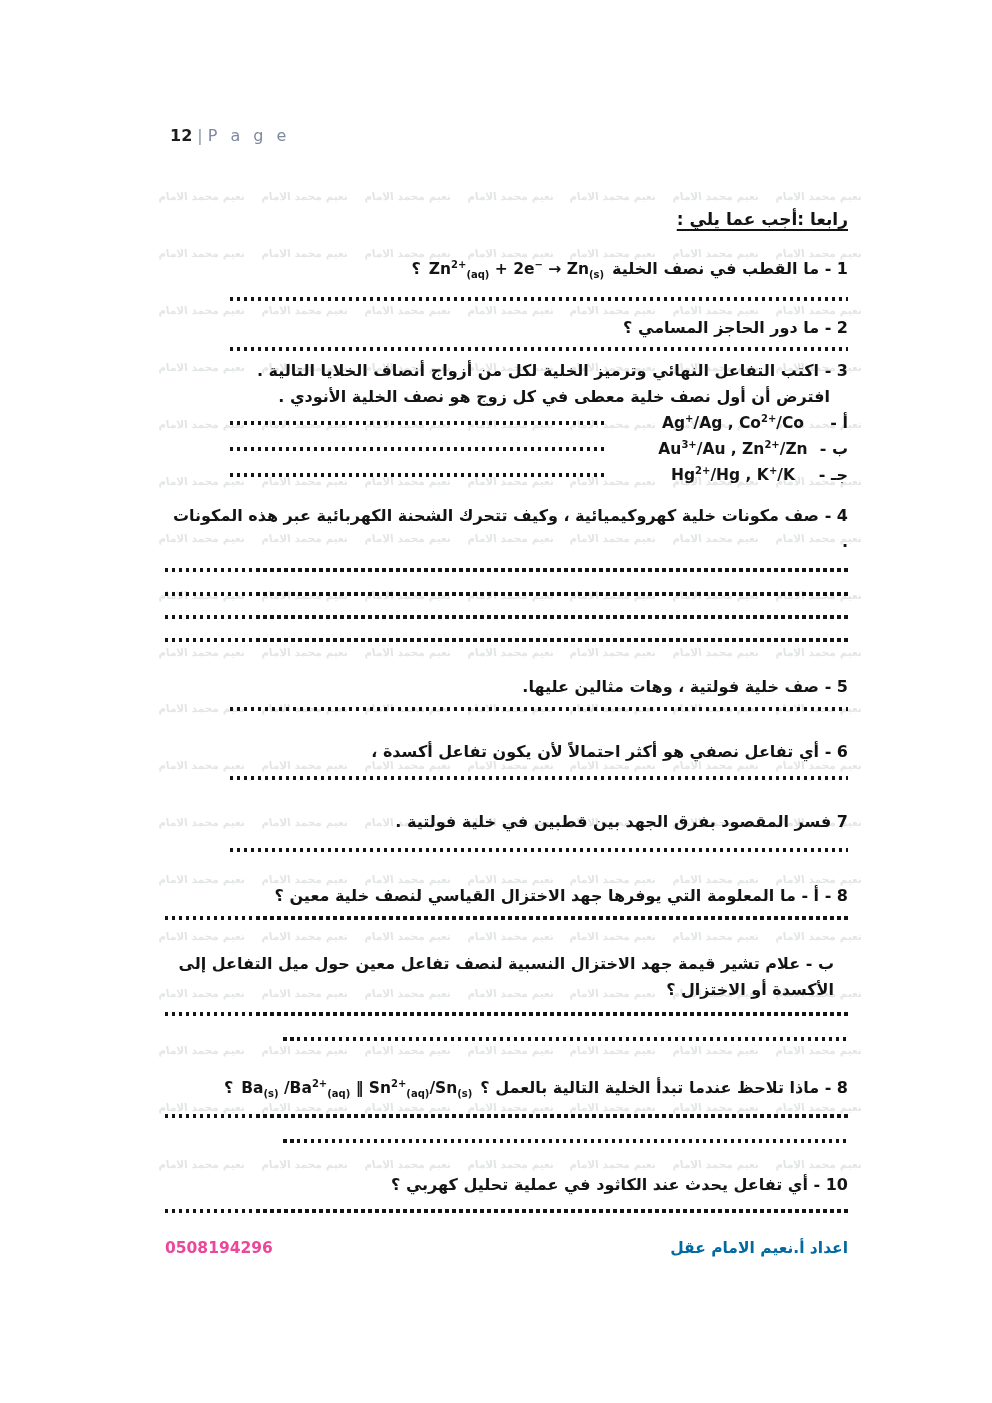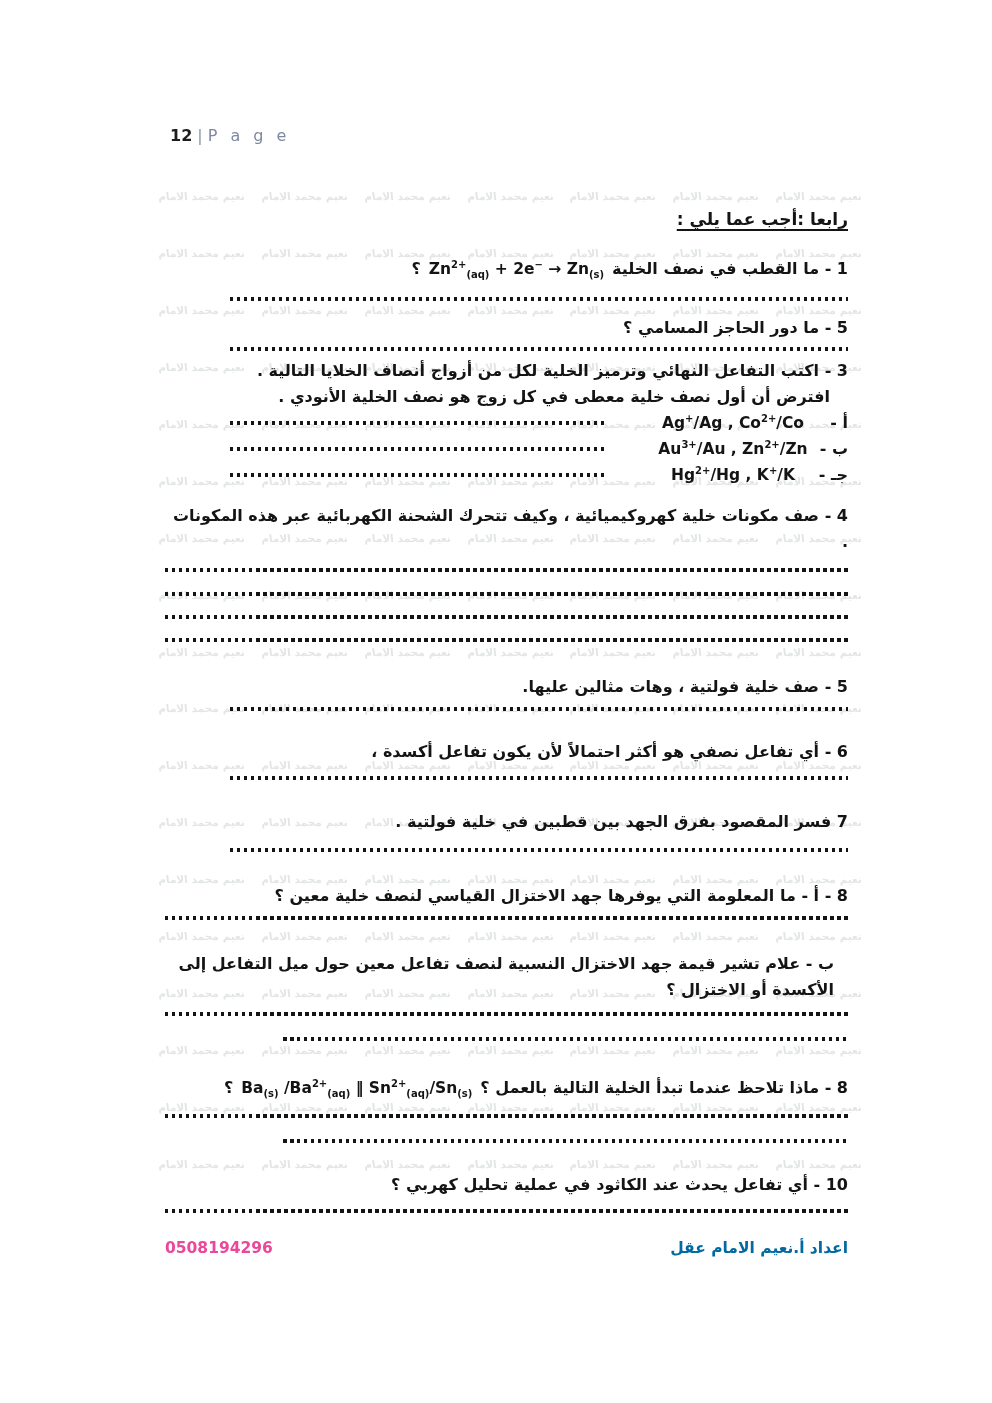--- a/index.html
+++ b/index.html
@@ -180,21 +180,21 @@
 
   <div class="content">
 
     <div class="title" style="margin-top:206px">رابعا :أجب عما يلي :</div>
 
     <div class="qline" style="margin-top:24px">
       <span>1 - ما القطب في نصف الخلية</span><span class="formula">Zn<sup>2+</sup><sub>(aq)</sub> + 2e<sup>−</sup> → Zn<sub>(s)</sub></span><span>؟</span>
     </div>
     <div class="dotline d-std" style="margin-top:15px"></div>
 
-    <div class="qline" style="margin-top:14px">5 - ما دور الحاجز المسامي ؟</div>
+    <div class="qline" style="margin-top:14px">2 - ما دور الحاجز المسامي ؟</div>
     <div class="dotline d-std" style="margin-top:6px"></div>
 
     <div class="qline" style="margin-top:7px">3 - اكتب التفاعل النهائي وترميز الخلية لكل من أزواج أنصاف الخلايا التالية .</div>
     <div class="qline" style="padding-right:18px">افترض أن أول نصف خلية معطى في كل زوج هو نصف الخلية الأنودي .</div>
 
     <div class="item">
       <span class="item-label">أ -</span>
       <span class="item-formula">Ag<sup>+</sup>/Ag , Co<sup>2+</sup>/Co</span>
       <span class="item-dots"></span>
     </div>

